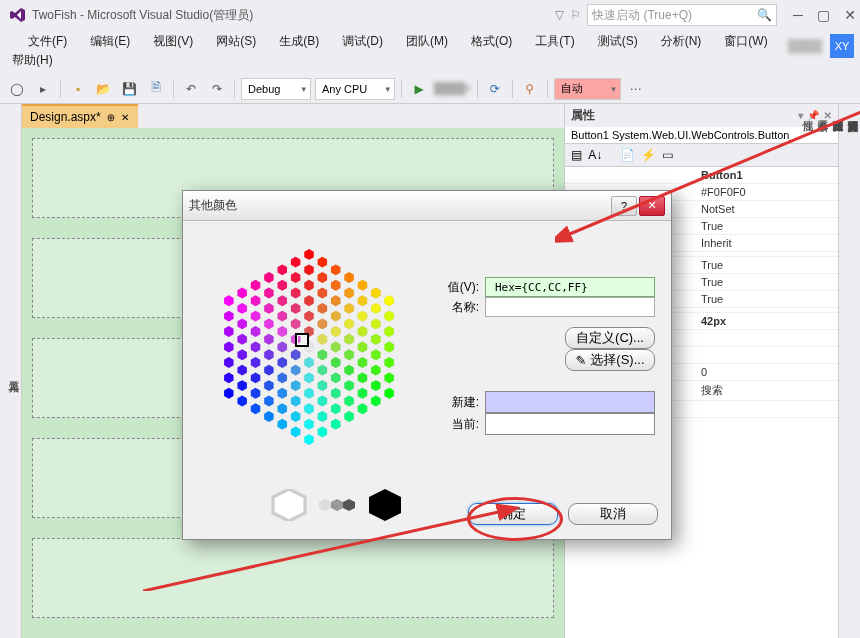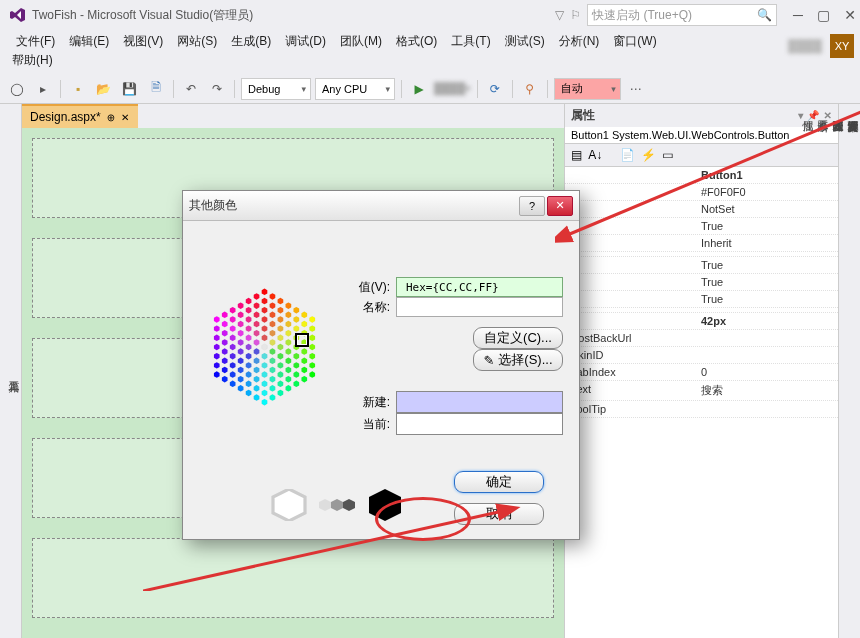--- a/index.html
+++ b/index.html
@@ -7,24 +7,24 @@
 
 
 .titlebar { height: 30px; background: #eeeef2; display: flex; align-items: center; padding: 0 4px; }
 .vs-logo { width: 16px; height: 16px; margin: 0 6px; }
 .title-text { color: #555; font-size: 12px; flex: 0 0 auto; }
 .title-gap { flex: 1; }
 .title-icons { display: flex; align-items: center; gap: 6px; }
 .search-box { width: 190px; height: 22px; border: 1px solid #ccc; background: #fff; display: flex; align-items: center; padding: 0 4px; color: #999; }
 .search-box .mag { margin-left: auto; }
 .win-btns { display: flex; gap: 14px; margin-left: 10px; color: #555; font-size: 14px; }
-.user-badge { width: 24px; height: 24px; background: #a16207; color: #fff; display: flex; align-items: center; justify-content: center; font-size: 11px; }
-
-
-.menubar { height: 22px; display: flex; align-items: center; padding: 0 10px; gap: 2px; color: #1e1e1e; }
+.user-badge { width: 24px; height: 24px; background: #3b82f6; color: #fff; display: flex; align-items: center; justify-content: center; font-size: 11px; }
+
+
+.menubar { height: 22px; display: flex; align-items: center; padding: 0 22px; gap: 11px; color: #1e1e1e; }
 .menu-item { padding: 2px 6px; }
 .menubar2 { height: 22px; padding: 0 6px; color: #1e1e1e; }
 
 
 .toolbar { height: 30px; background: #eeeef2; border-bottom: 1px solid #ccc; display: flex; align-items: center; padding: 0 6px; gap: 4px; }
 .tbtn { width: 22px; height: 22px; display: flex; align-items: center; justify-content: center; color: #555; }
 .tsep { width: 1px; height: 18px; background: #ccc; margin: 0 2px; }
 .combo { height: 22px; border: 1px solid #ccc; background: #fff; padding: 0 16px 0 6px; display: flex; align-items: center; font-size: 11px; position: relative; }
 .combo::after { content: "▾"; position: absolute; right: 4px; font-size: 9px; color: #666; }
 .play { color: #388a34; }
@@ -45,41 +45,41 @@
 .props { width: 274px; background: #f5f5f5; border-left: 1px solid #ccc; display:flex; flex-direction:column;}
 .props-header { background: #eeeef2; padding: 3px 6px; font-weight: bold; display:flex; align-items:center; color:#444;}
 .props-header .sp { margin-left:auto; display:flex; gap:4px; font-size:10px; color:#888;}
 .props-obj { padding: 2px 6px; font-size: 11px; border-bottom:1px solid #ccc; background:#fff;}
 .props-tools { padding: 4px 6px; display:flex; gap:6px; border-bottom:1px solid #ccc; background:#eeeef2;}
 .prop-row { display:flex; padding: 2px 6px; font-size: 11px; border-bottom: 1px dotted #e0e0e0;}
 .prop-row .pname { flex: 0 0 130px; color:#333;}
 .prop-row .pval { flex:1; color:#333;}
 
 
-.dialog { position: absolute; left: 182px; top: 190px; width: 398px; height: 350px; background: #f0f0f0; border: 1px solid #888; box-shadow: 6px 6px 18px rgba(0,0,0,.4); }
+.dialog { position: absolute; left: 182px; top: 190px; width: 490px; height: 350px; background: #f0f0f0; border: 1px solid #888; box-shadow: 6px 6px 18px rgba(0,0,0,.4); }
 .dlg-title { height: 30px; background: linear-gradient(#fff,#e4e4e4); display:flex; align-items:center; padding:0 6px; border-bottom:1px solid #bbb;}
 .dlg-title-text { font-size:12px; color:#333;}
 .dlg-title-btns { margin-left:auto; display:flex; gap:2px;}
 .dlg-tbtn { width:26px; height:20px; border:1px solid #aaa; background:linear-gradient(#f8f8f8,#d8d8d8); display:flex; align-items:center; justify-content:center; font-size:11px; border-radius:2px;}
 .dlg-close { background:linear-gradient(#e67,#c23); color:#fff; border-color:#a13;}
 .dlg-body { padding: 16px; display:flex; gap:10px; height: calc(100% - 30px); position:relative;}
 .hex-picker { width: 220px; height: 200px; position:relative; margin-top:10px;}
 .hex-picker svg { width:100%; height:100%;}
 .swatches { position:absolute; left:88px; bottom:18px; display:flex; gap:12px;}
 .sw { width:36px; height:32px;}
 .dlg-right { flex:1; display:flex; flex-direction:column; padding-top: 40px; font-size:12px;}
 .frow { display:flex; align-items:center; gap:6px;}
 .frow label { width:50px; text-align:right;}
 .frow input { flex:1; height:20px; border:1px solid #7a7; background:#e0ffe0; padding:0 9px; font-size:11px; font-family: monospace;}
 .frow input.plain { border:1px solid #aaa; background:#fff;}
 .dlg-btn { width:90px; height:22px; border:1px solid #888; background:linear-gradient(#fdfdfd,#e3e3e3); border-radius:9px; font-size:13px; display:inline-flex; align-items:center; justify-content:center; gap:4px;}
 .swatch-row { display:flex; align-items:center; gap:6px;}
 .swatch-row label{ width:50px; text-align:right;}
 .swatch-box { flex:1; height:22px; border:1px solid #888;}
-.dlg-footer { position:absolute; bottom:14px; right:35px; display:flex; gap:10px;flex-direction:column;}
+.dlg-footer { position:absolute; bottom:14px; right:13px; display:flex; gap:10px;}
 .ok-circle { position:absolute; bottom:-2px; right:108px; width:96px; height:44px; border:3px solid #d33; border-radius:50%; pointer-events:none;}
 .arrow { position:absolute; pointer-events:none;}
 .arrow1 { left:372px; top:-85px; width: 330px; height: 220px;}
 .arrow2 { left:-40px; top:280px; width: 400px; height: 120px;}
 </style>
 </head>
 <body>
 
 <div class="titlebar">
   <svg class="vs-logo" viewBox="0 0 16 16">

